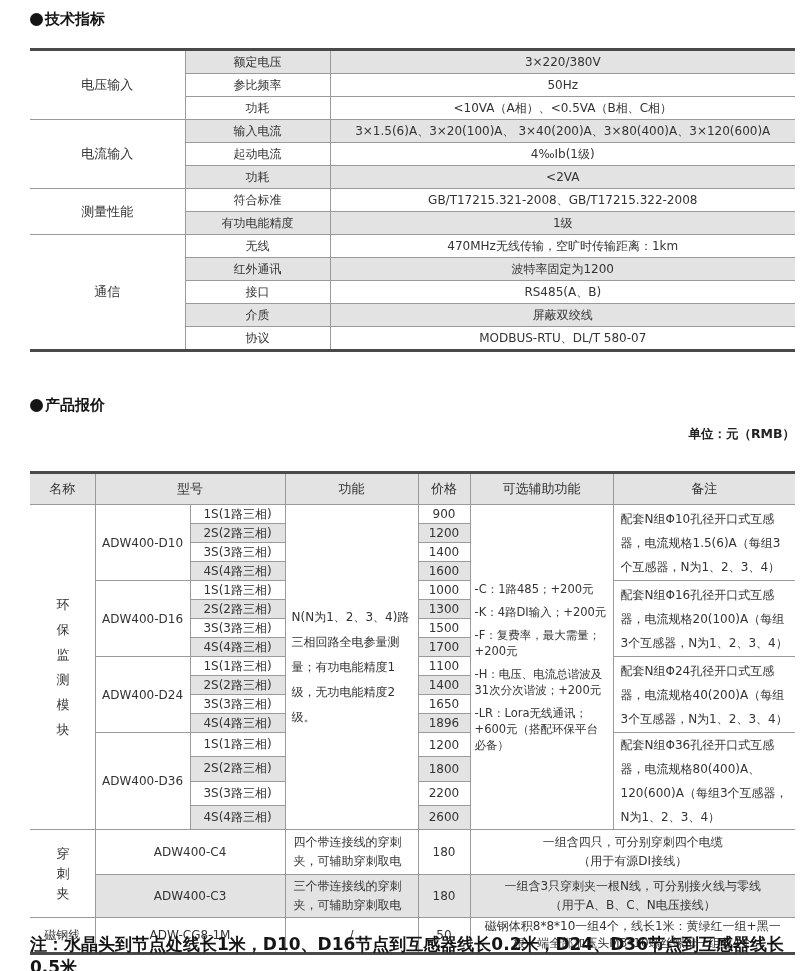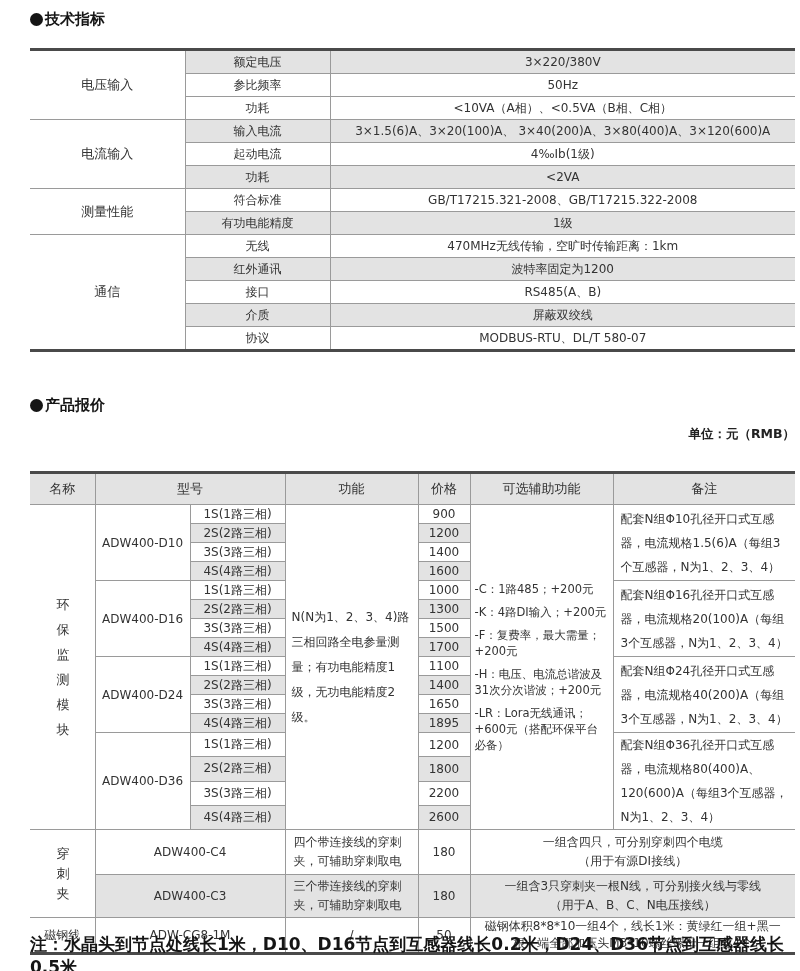--- a/index.html
+++ b/index.html
@@ -207,21 +207,21 @@
   <tr class="vr">
     <td class="sh">2S(2路三相)</td>
     <td class="sh">1400</td>
   </tr>
   <tr class="vr">
     <td>3S(3路三相)</td>
     <td>1650</td>
   </tr>
   <tr class="vr">
     <td class="sh">4S(4路三相)</td>
-    <td class="sh">1895</td>
+    <td class="sh">1896</td>
   </tr>
 
   <tr class="vr">
     <td rowspan="4">ADW400-D36</td>
     <td>1S(1路三相)</td>
     <td>1200</td>
     <td class="rmk no-r" rowspan="4">配套N组Φ36孔径开口式互感器，电流规格80(400)A、120(600)A（每组3个互感器，N为1、2、3、4）</td>
   </tr>
   <tr class="vr">
     <td class="sh">2S(2路三相)</td>

